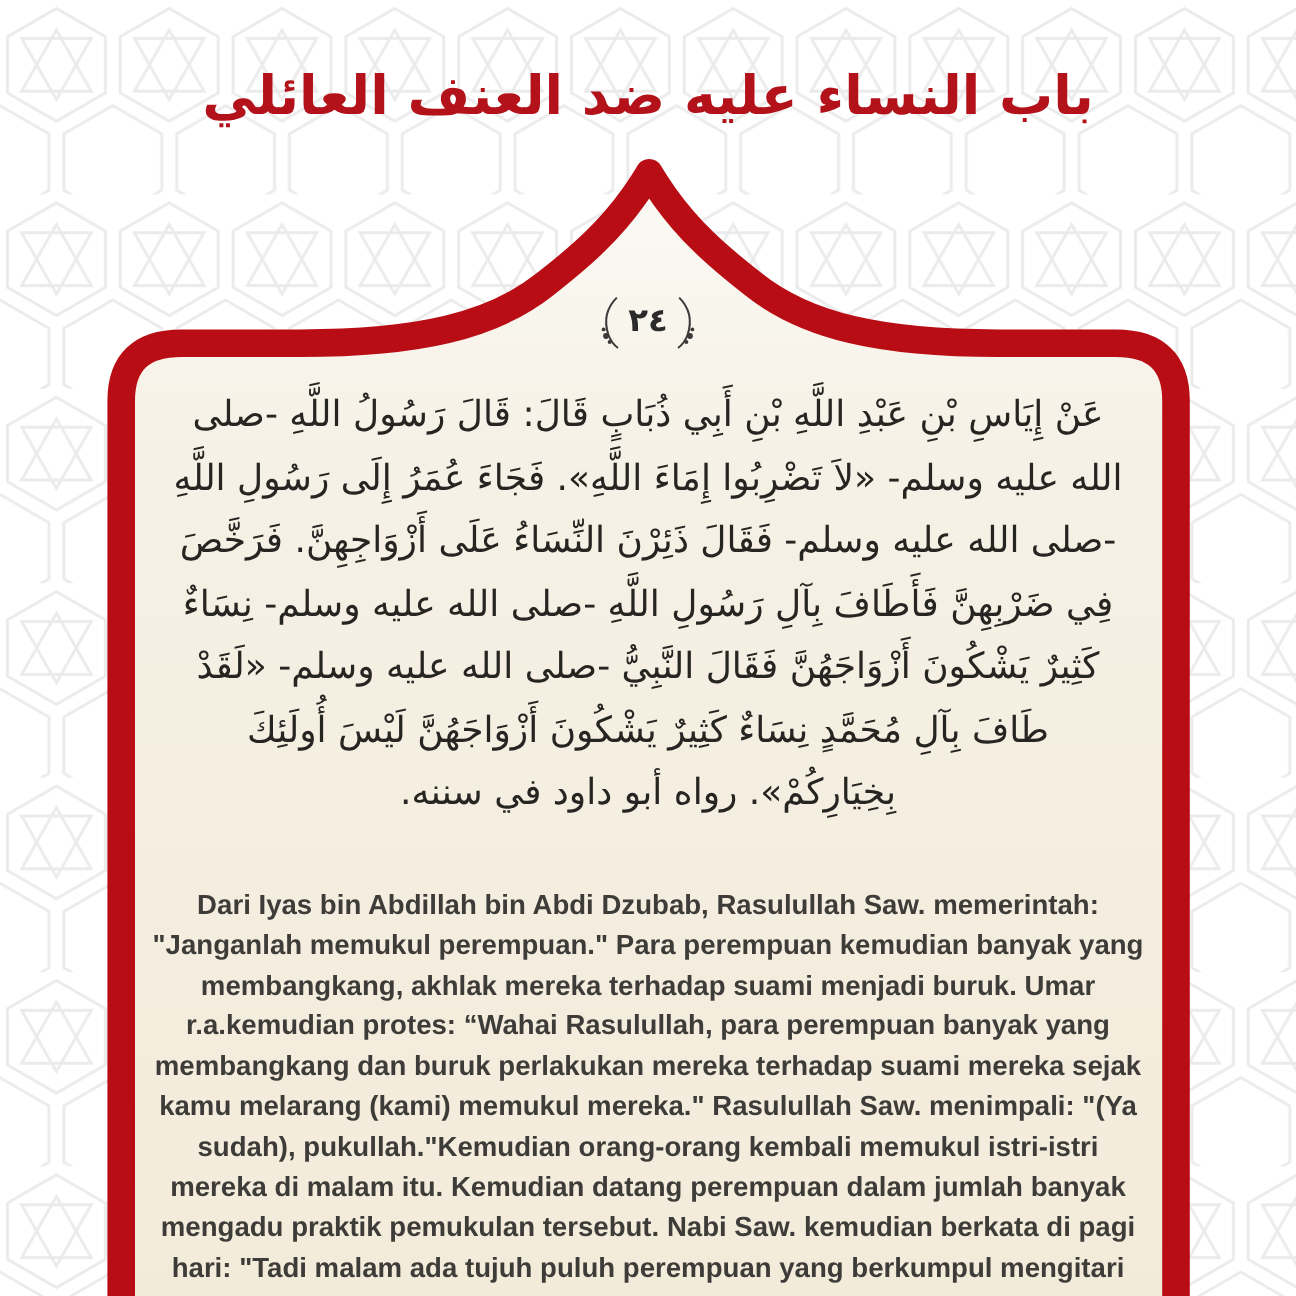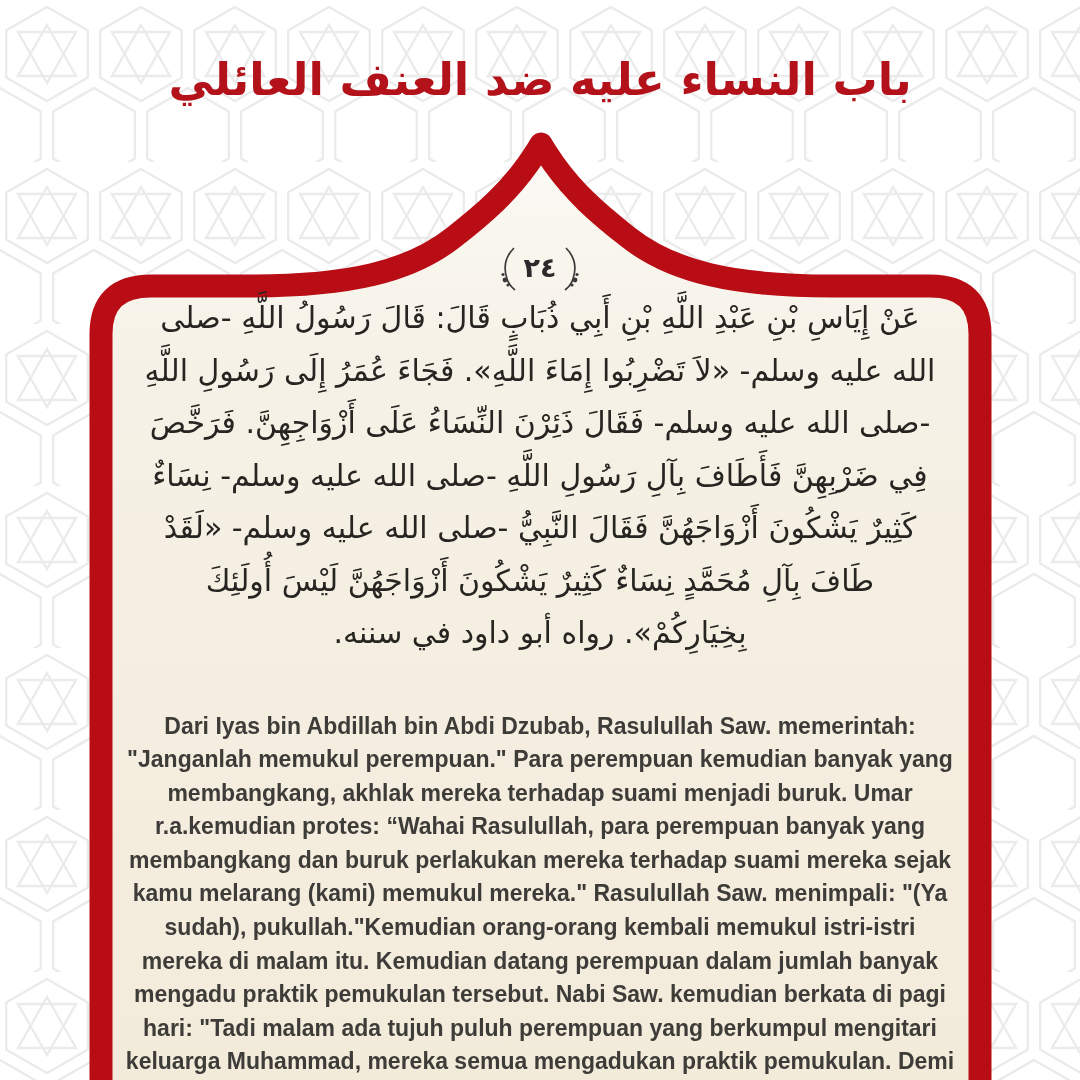--- a/index.html
+++ b/index.html
@@ -62,21 +62,21 @@
     line-height: 1;
     padding-bottom: 4px;
   }
   .ornament {
     display: block;
   }
   .ornament.flip {
     transform: scaleX(-1);
   }
   .arabic-text {
-    margin-top: 0;
+    margin-top: 28px;
     padding: 0 24px;
     direction: rtl;
     unicode-bidi: plaintext;
     text-align: center;
     font-family: "DejaVu Sans", sans-serif;
     font-size: 30px;
     line-height: 1.75;
     color: #272522;
   }
   .translation-text {

